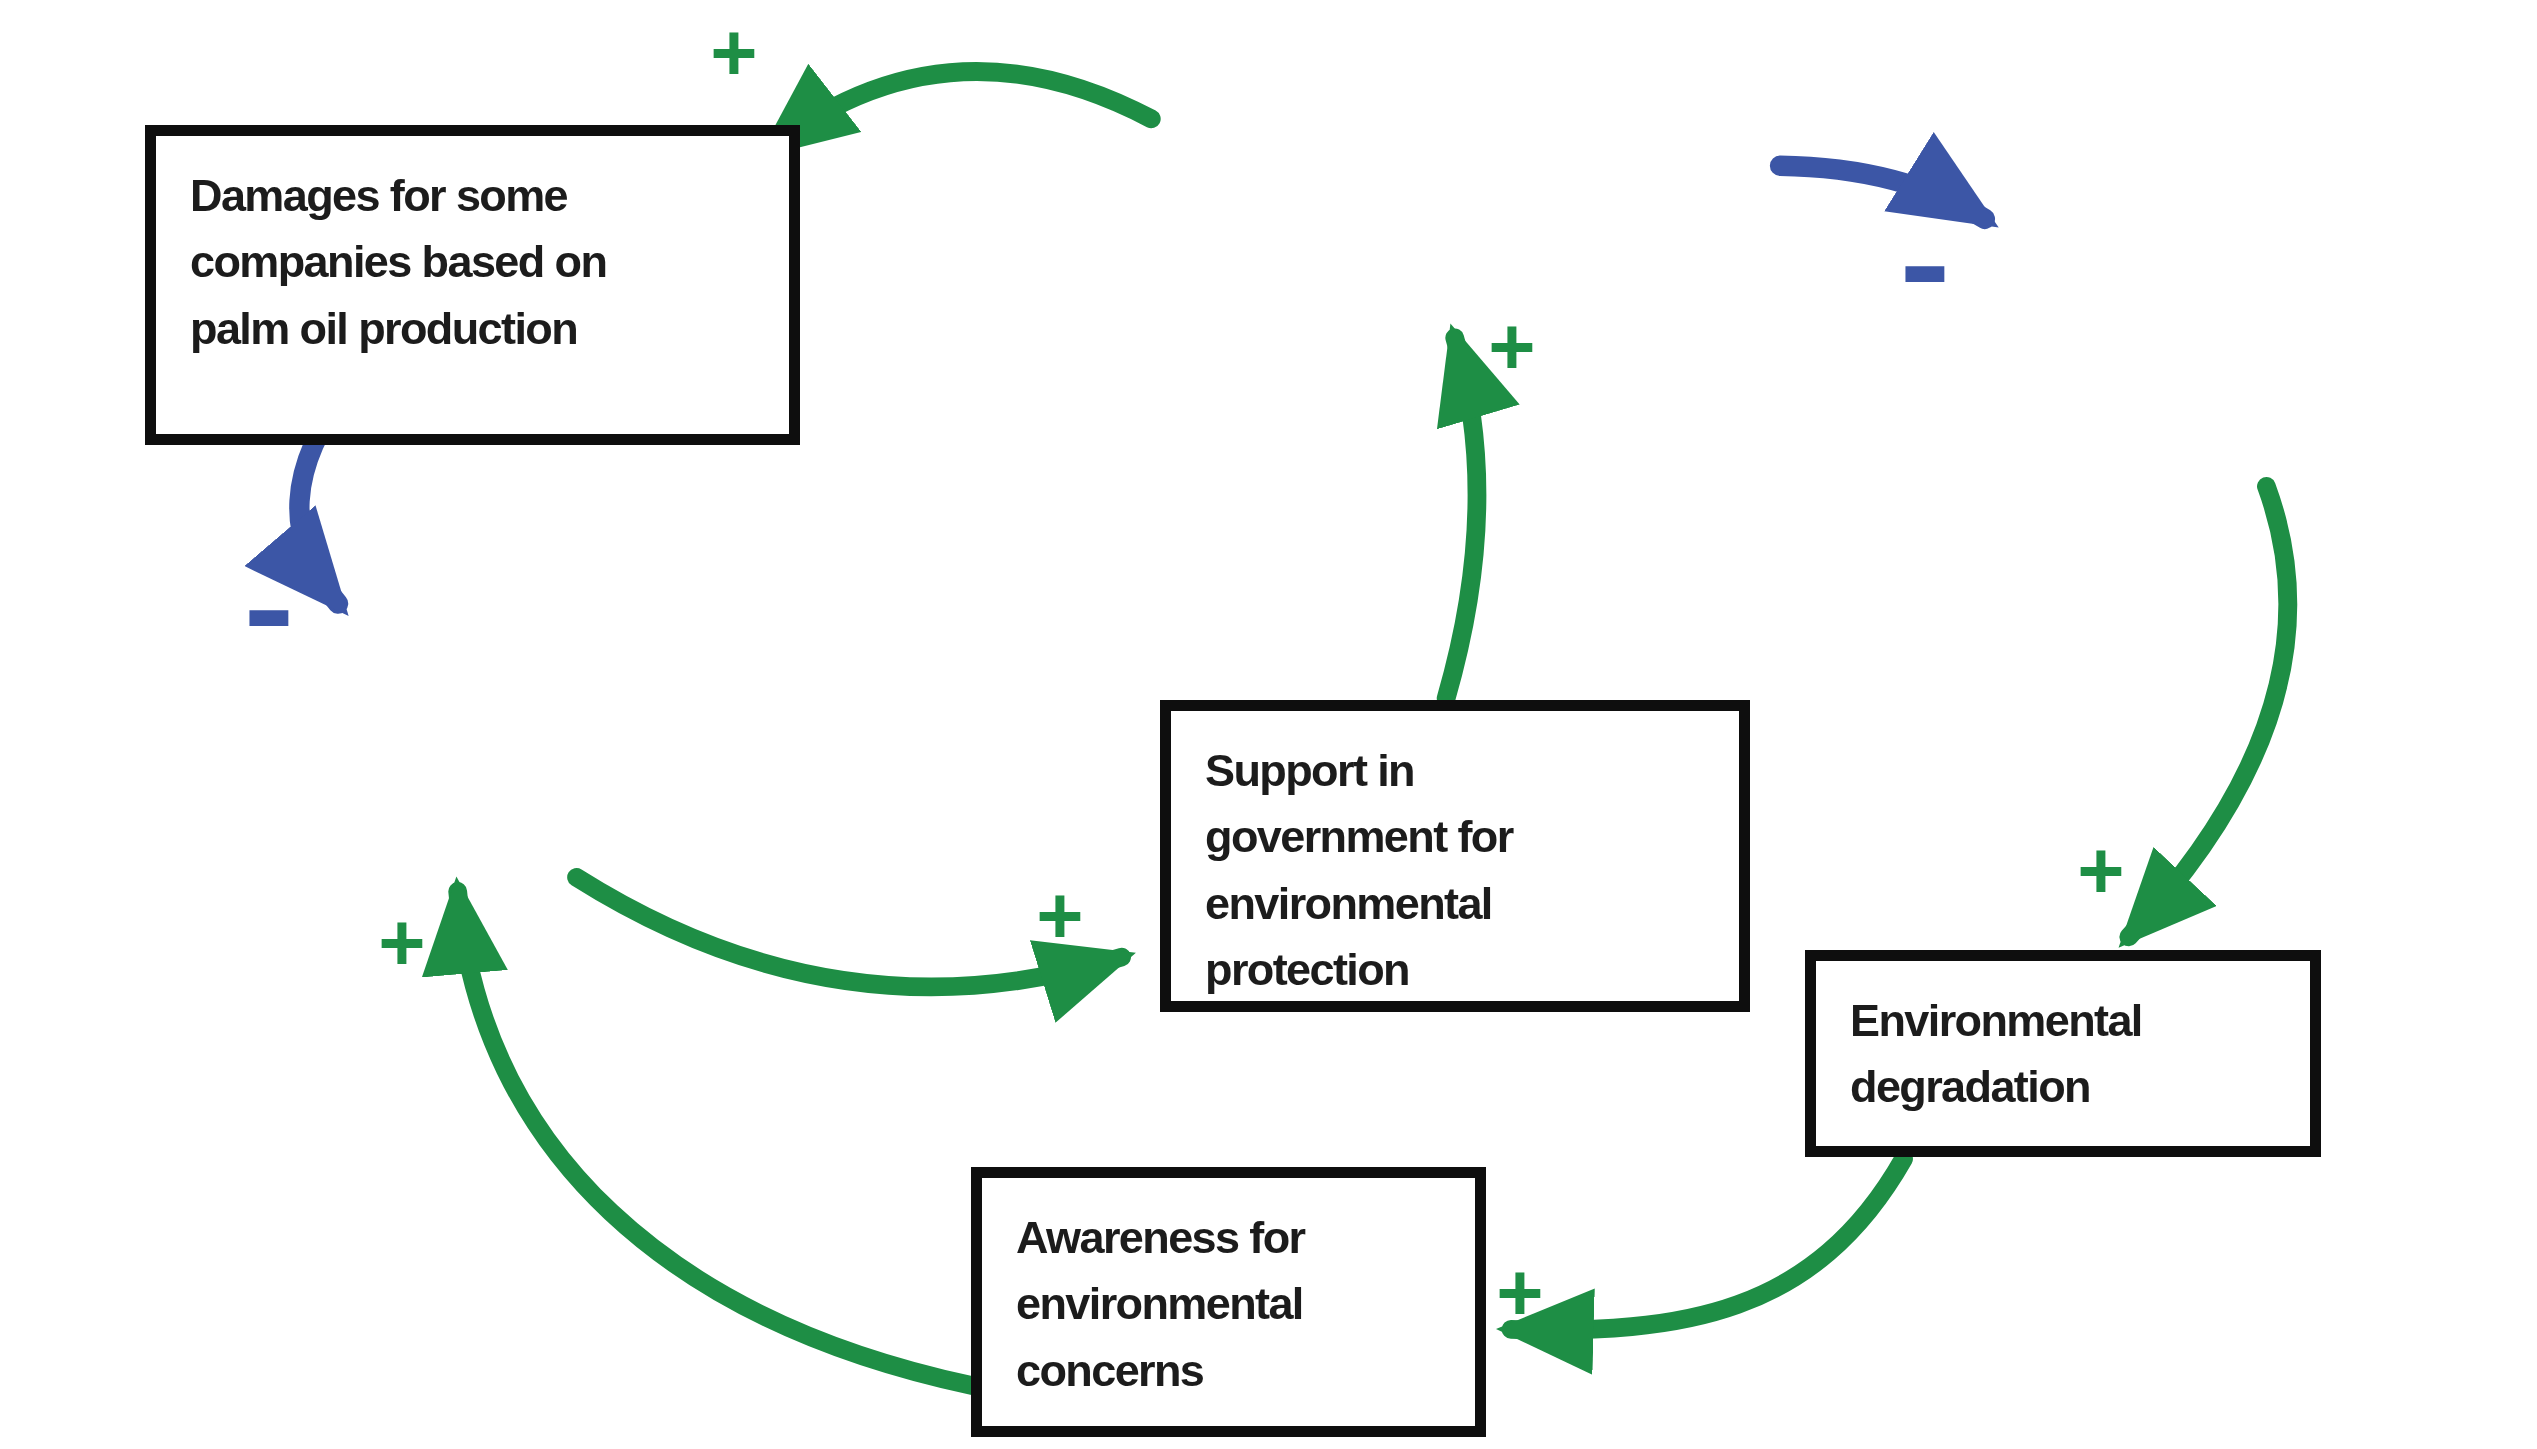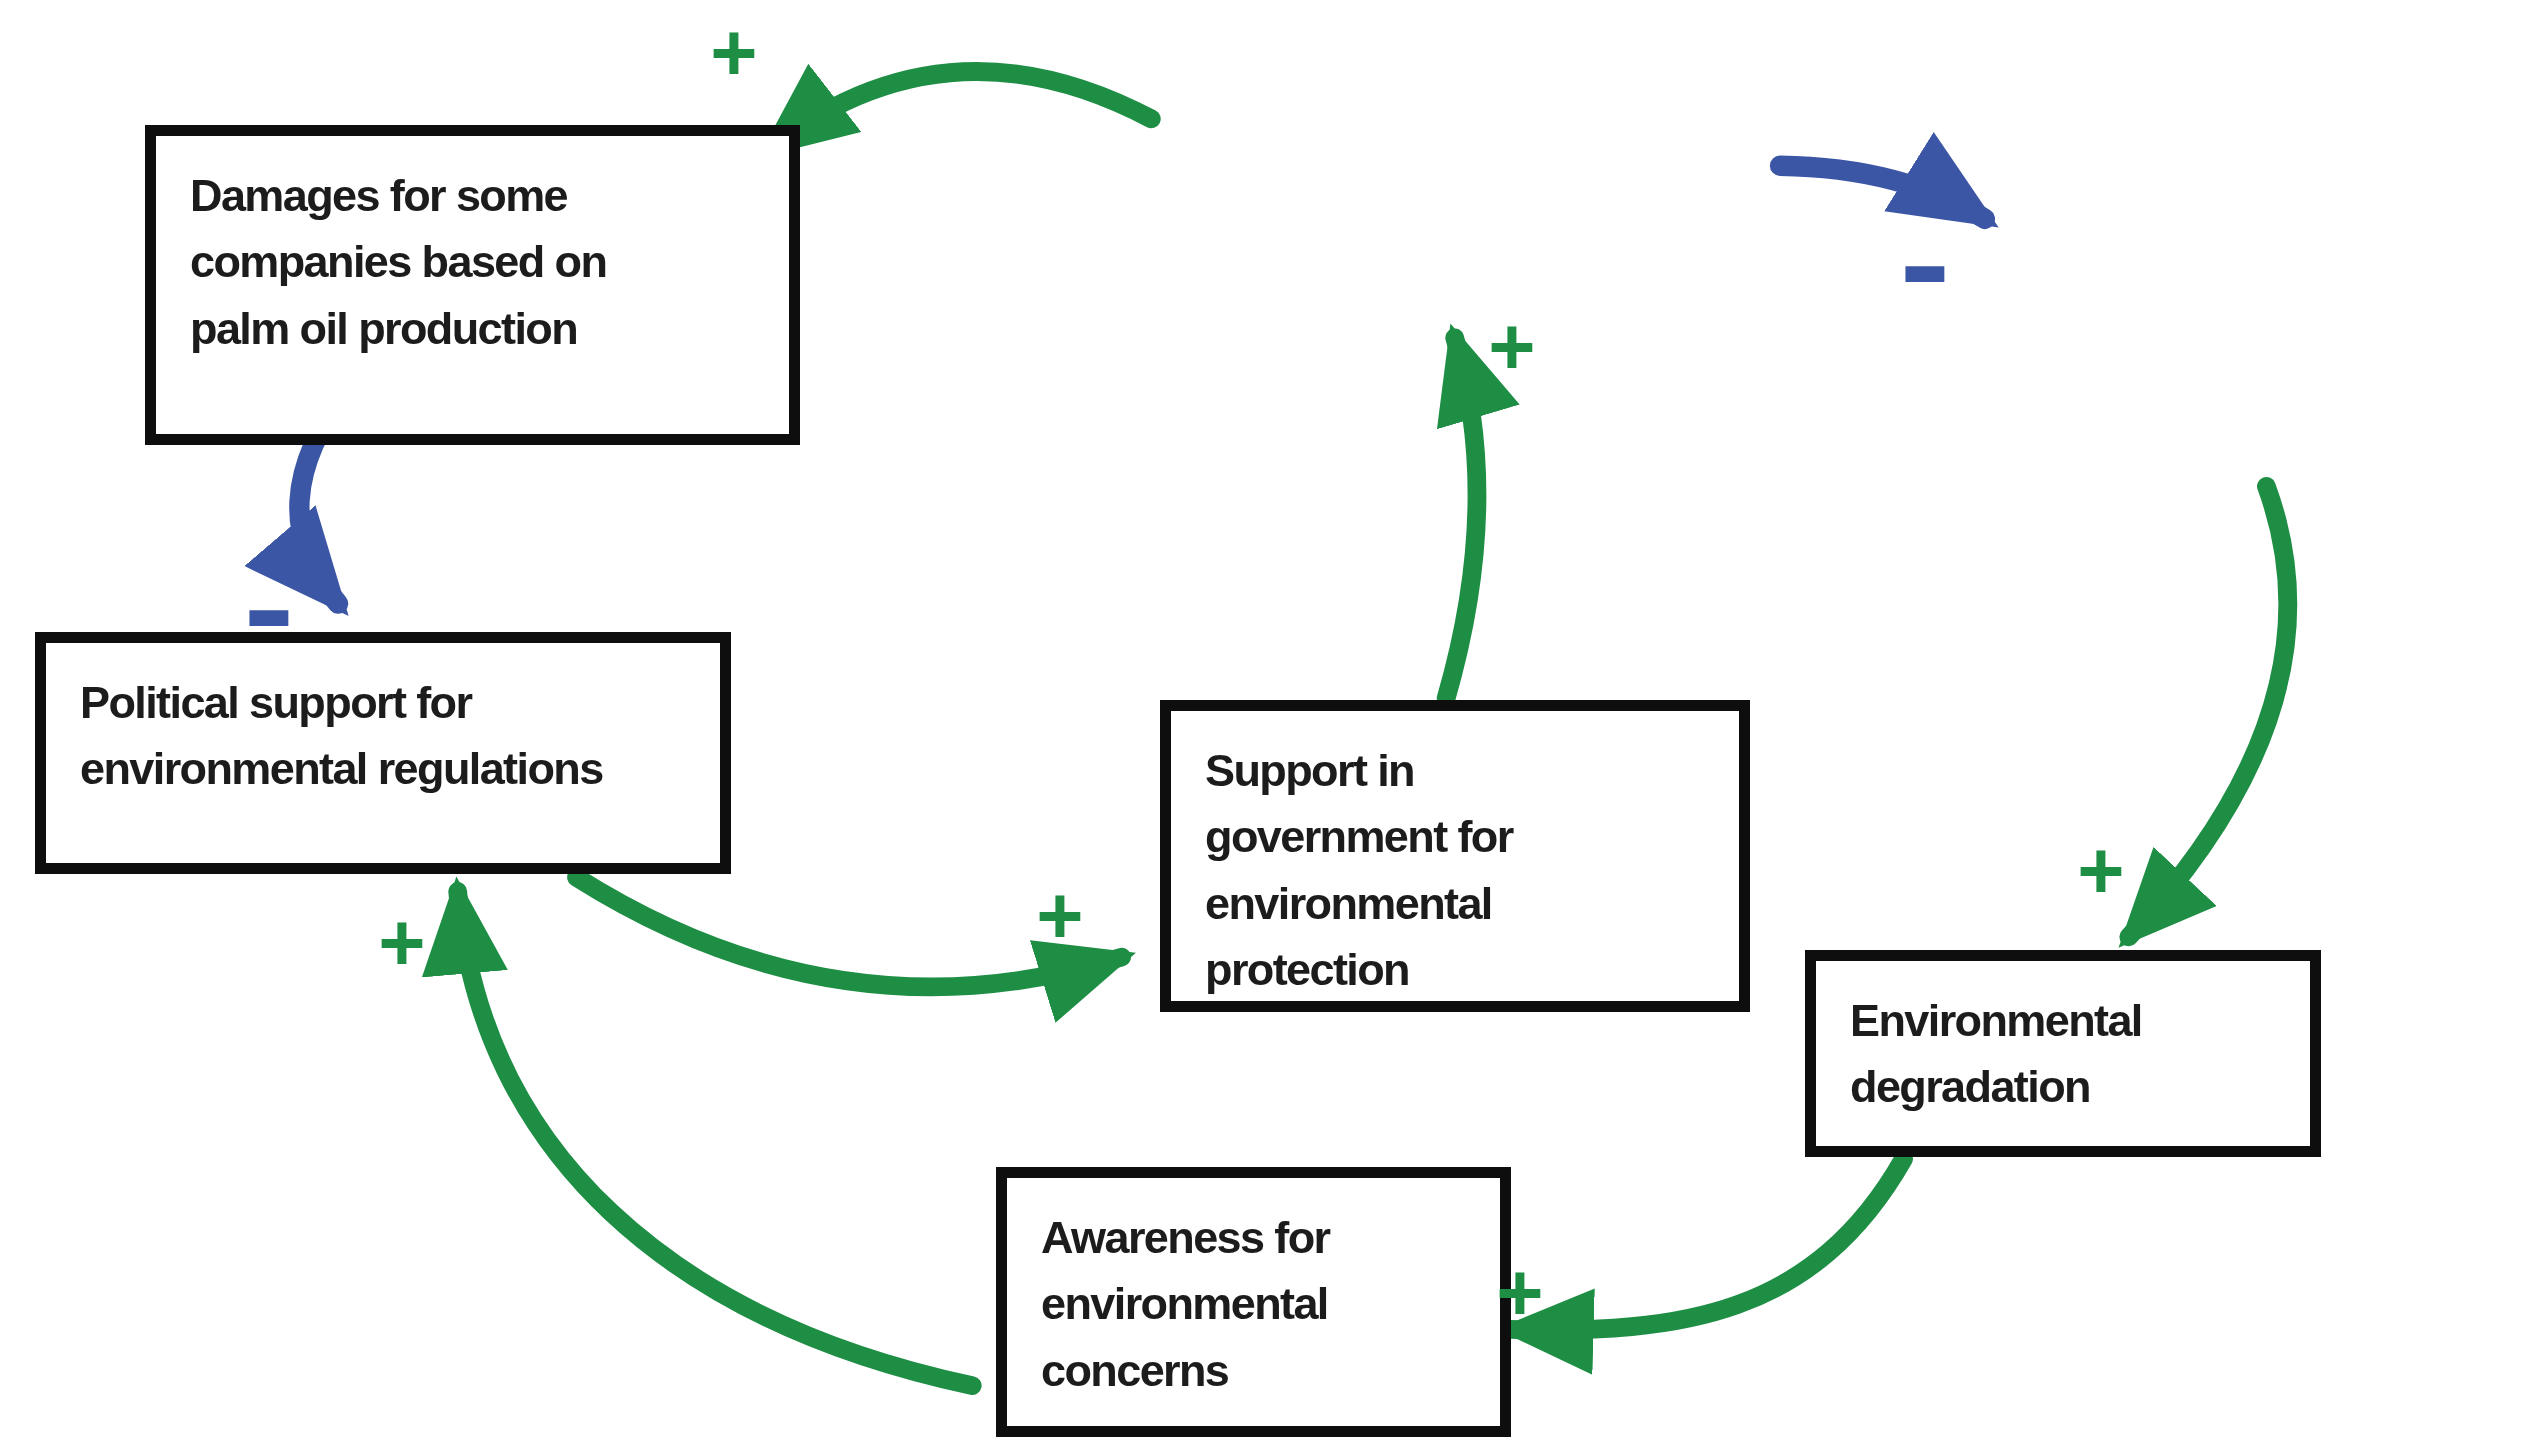--- a/index.html
+++ b/index.html
@@ -36,21 +36,21 @@
     letter-spacing: -1.6px;
     color: #1c1c1c;
   }
   
   #node-a { left: 145px;  top: 125px;  width: 655px; height: 320px; }
   #node-b { left: 1135px; top: 90px;  width: 641px; height: 227px; }
   #node-c { left: 2003px; top: 217px;  width: 515px; height: 266px; }
   #node-d { left: 35px;   top: 632px;  width: 696px; height: 242px; }
   #node-e { left: 1160px; top: 700px;  width: 590px; height: 312px; }
   #node-f { left: 1805px; top: 950px; width: 516px; height: 207px; }
-  #node-g { left: 971px; top: 1167px; width: 515px; height: 270px; margin-left: 25px; }
+  #node-g { left: 971px; top: 1167px; width: 515px; height: 270px; }
 
   .sign {
     position: absolute;
     transform: translate(-50%, -50%);
     font-weight: 700;
     pointer-events: none;
   }
   .sign-plus  { font-size: 81px; color: #1E8E45; }
   .sign-minus { font-size: 102px; color: #3C56A6; transform: translate(-50%,-50%) scale(1.5,1.3); }
 
@@ -100,24 +100,20 @@
   </svg>
 
   <div class="node" id="node-a">
     <div class="node-label">Damages for some
 companies based on
 palm oil production</div>
   </div>
 
 
 
-  <div class="node" id="node-d">
-    <div class="node-label">Political support for
-environmental regulations</div>
-  </div>
 
   <div class="node" id="node-e">
     <div class="node-label">Support in
 government for
 environmental
 protection</div>
   </div>
 
   <div class="node" id="node-f">
     <div class="node-label">Environmental

